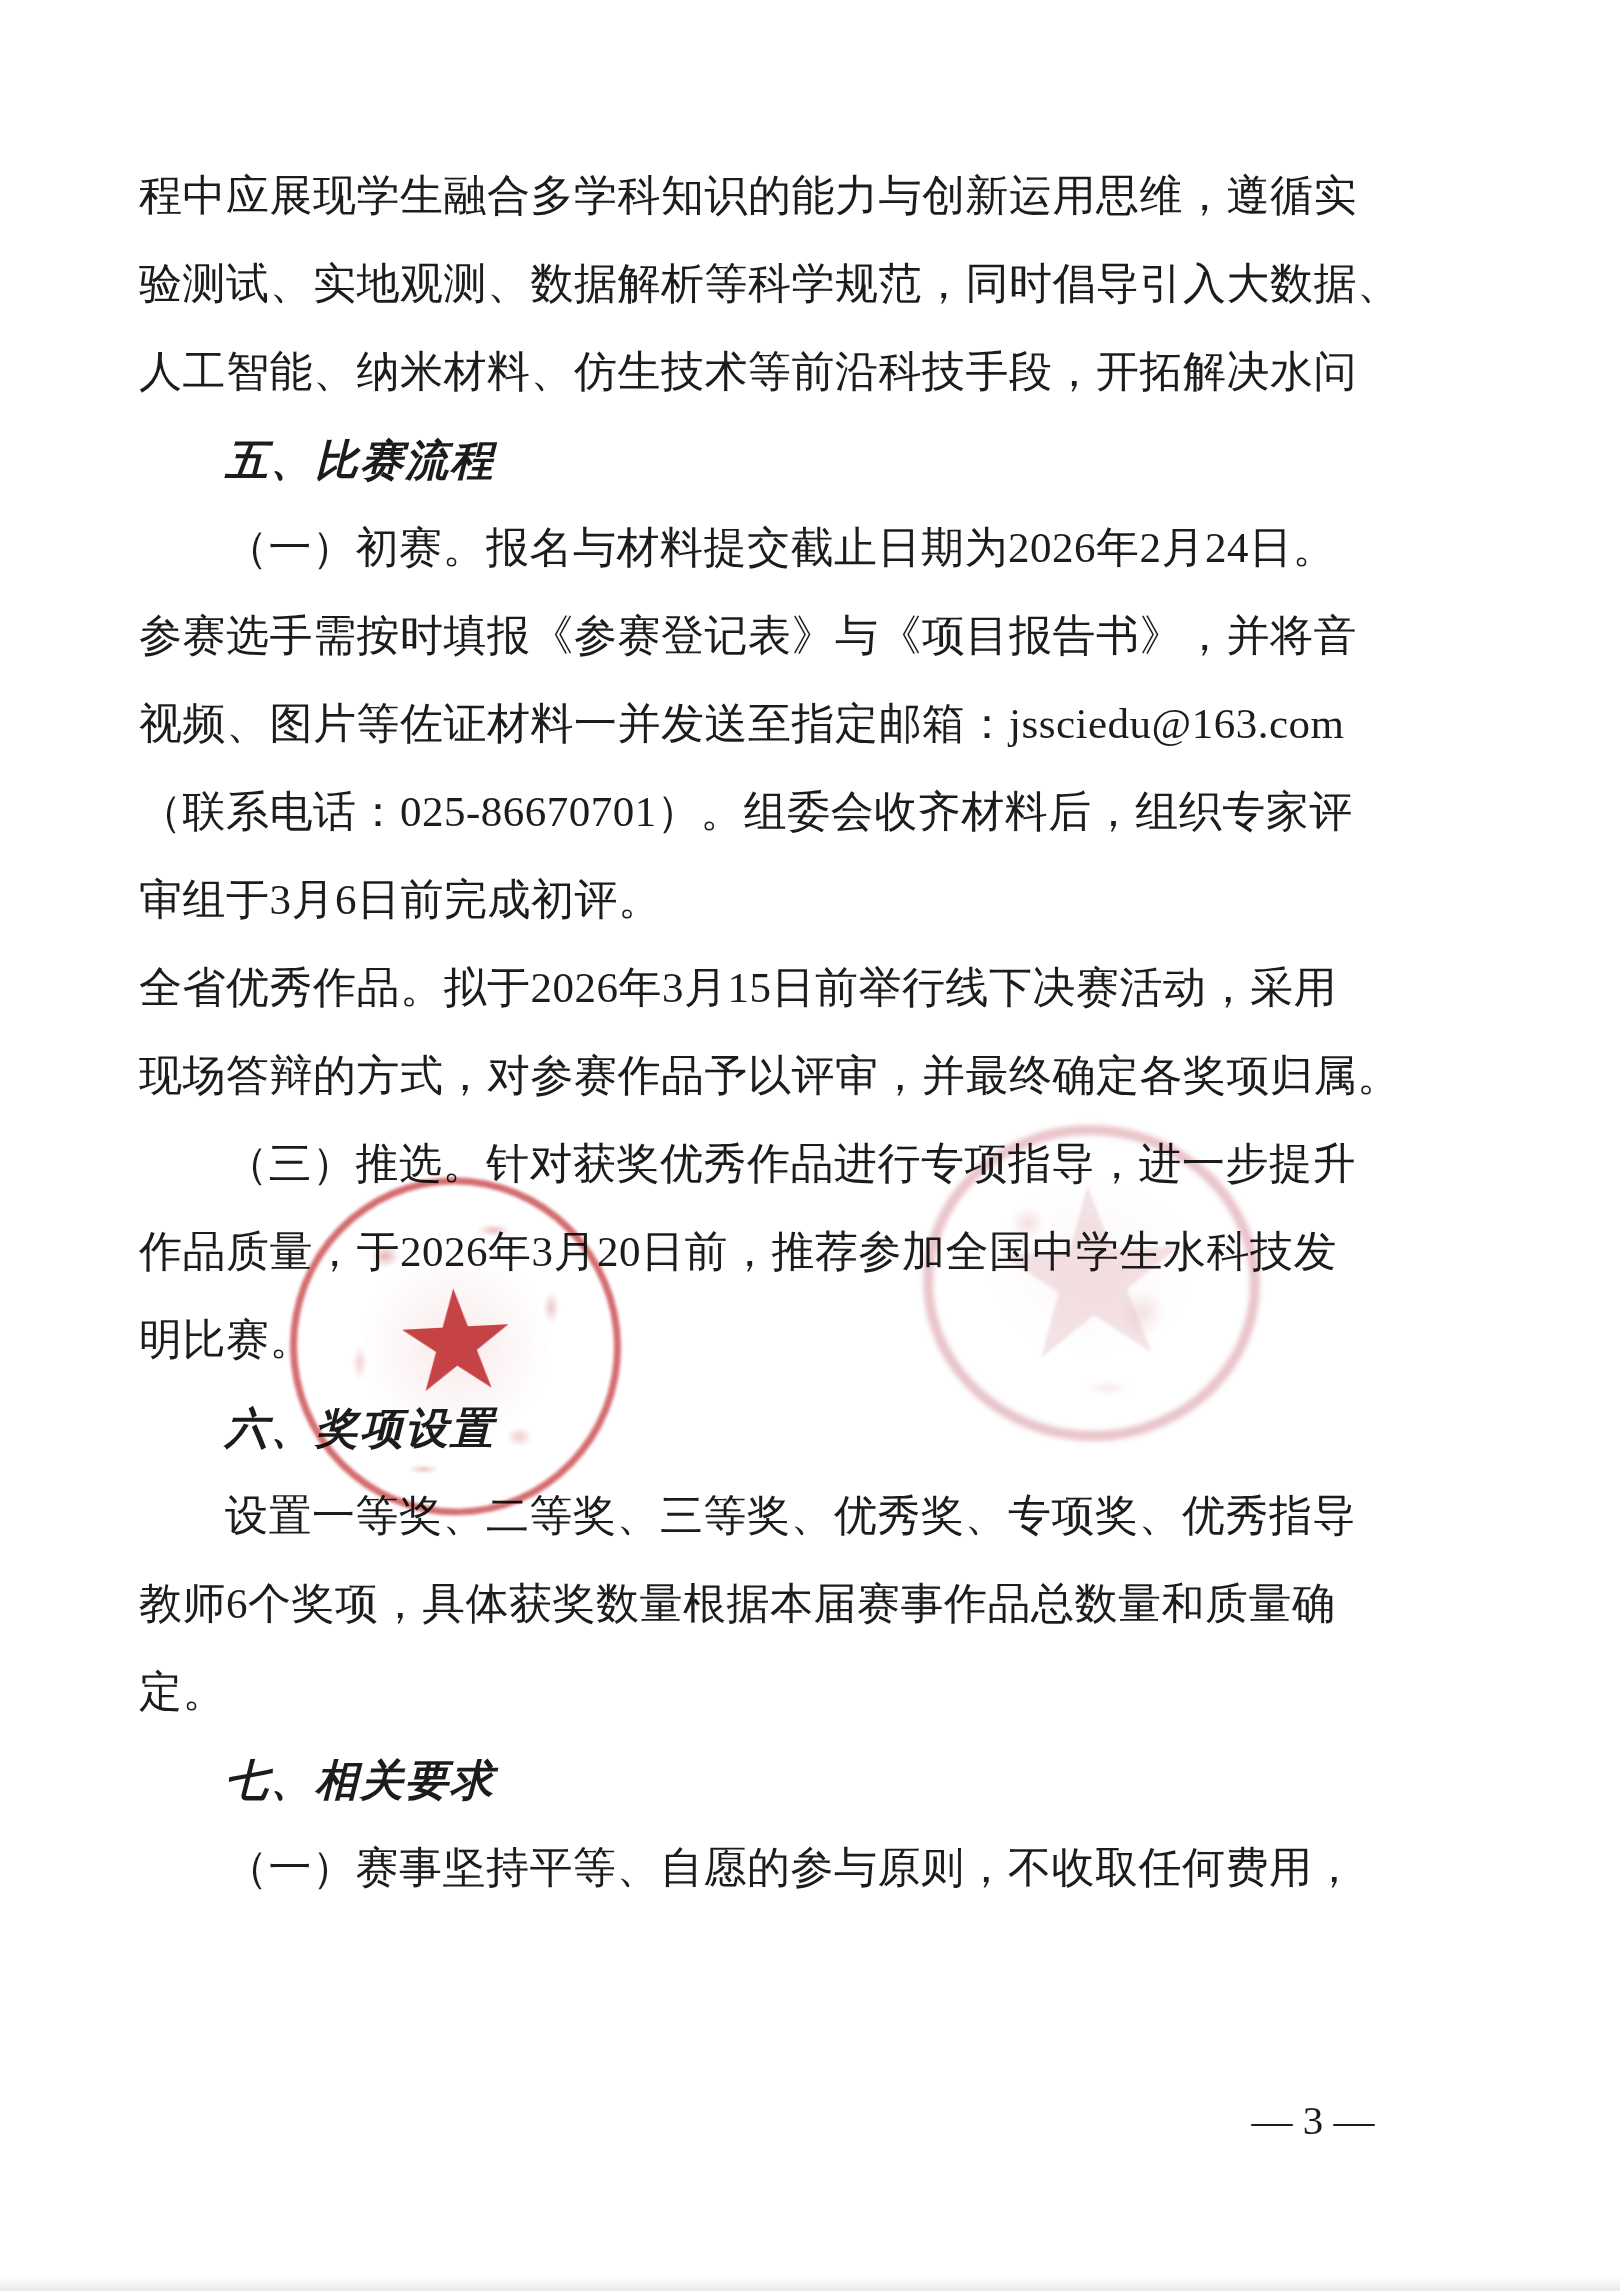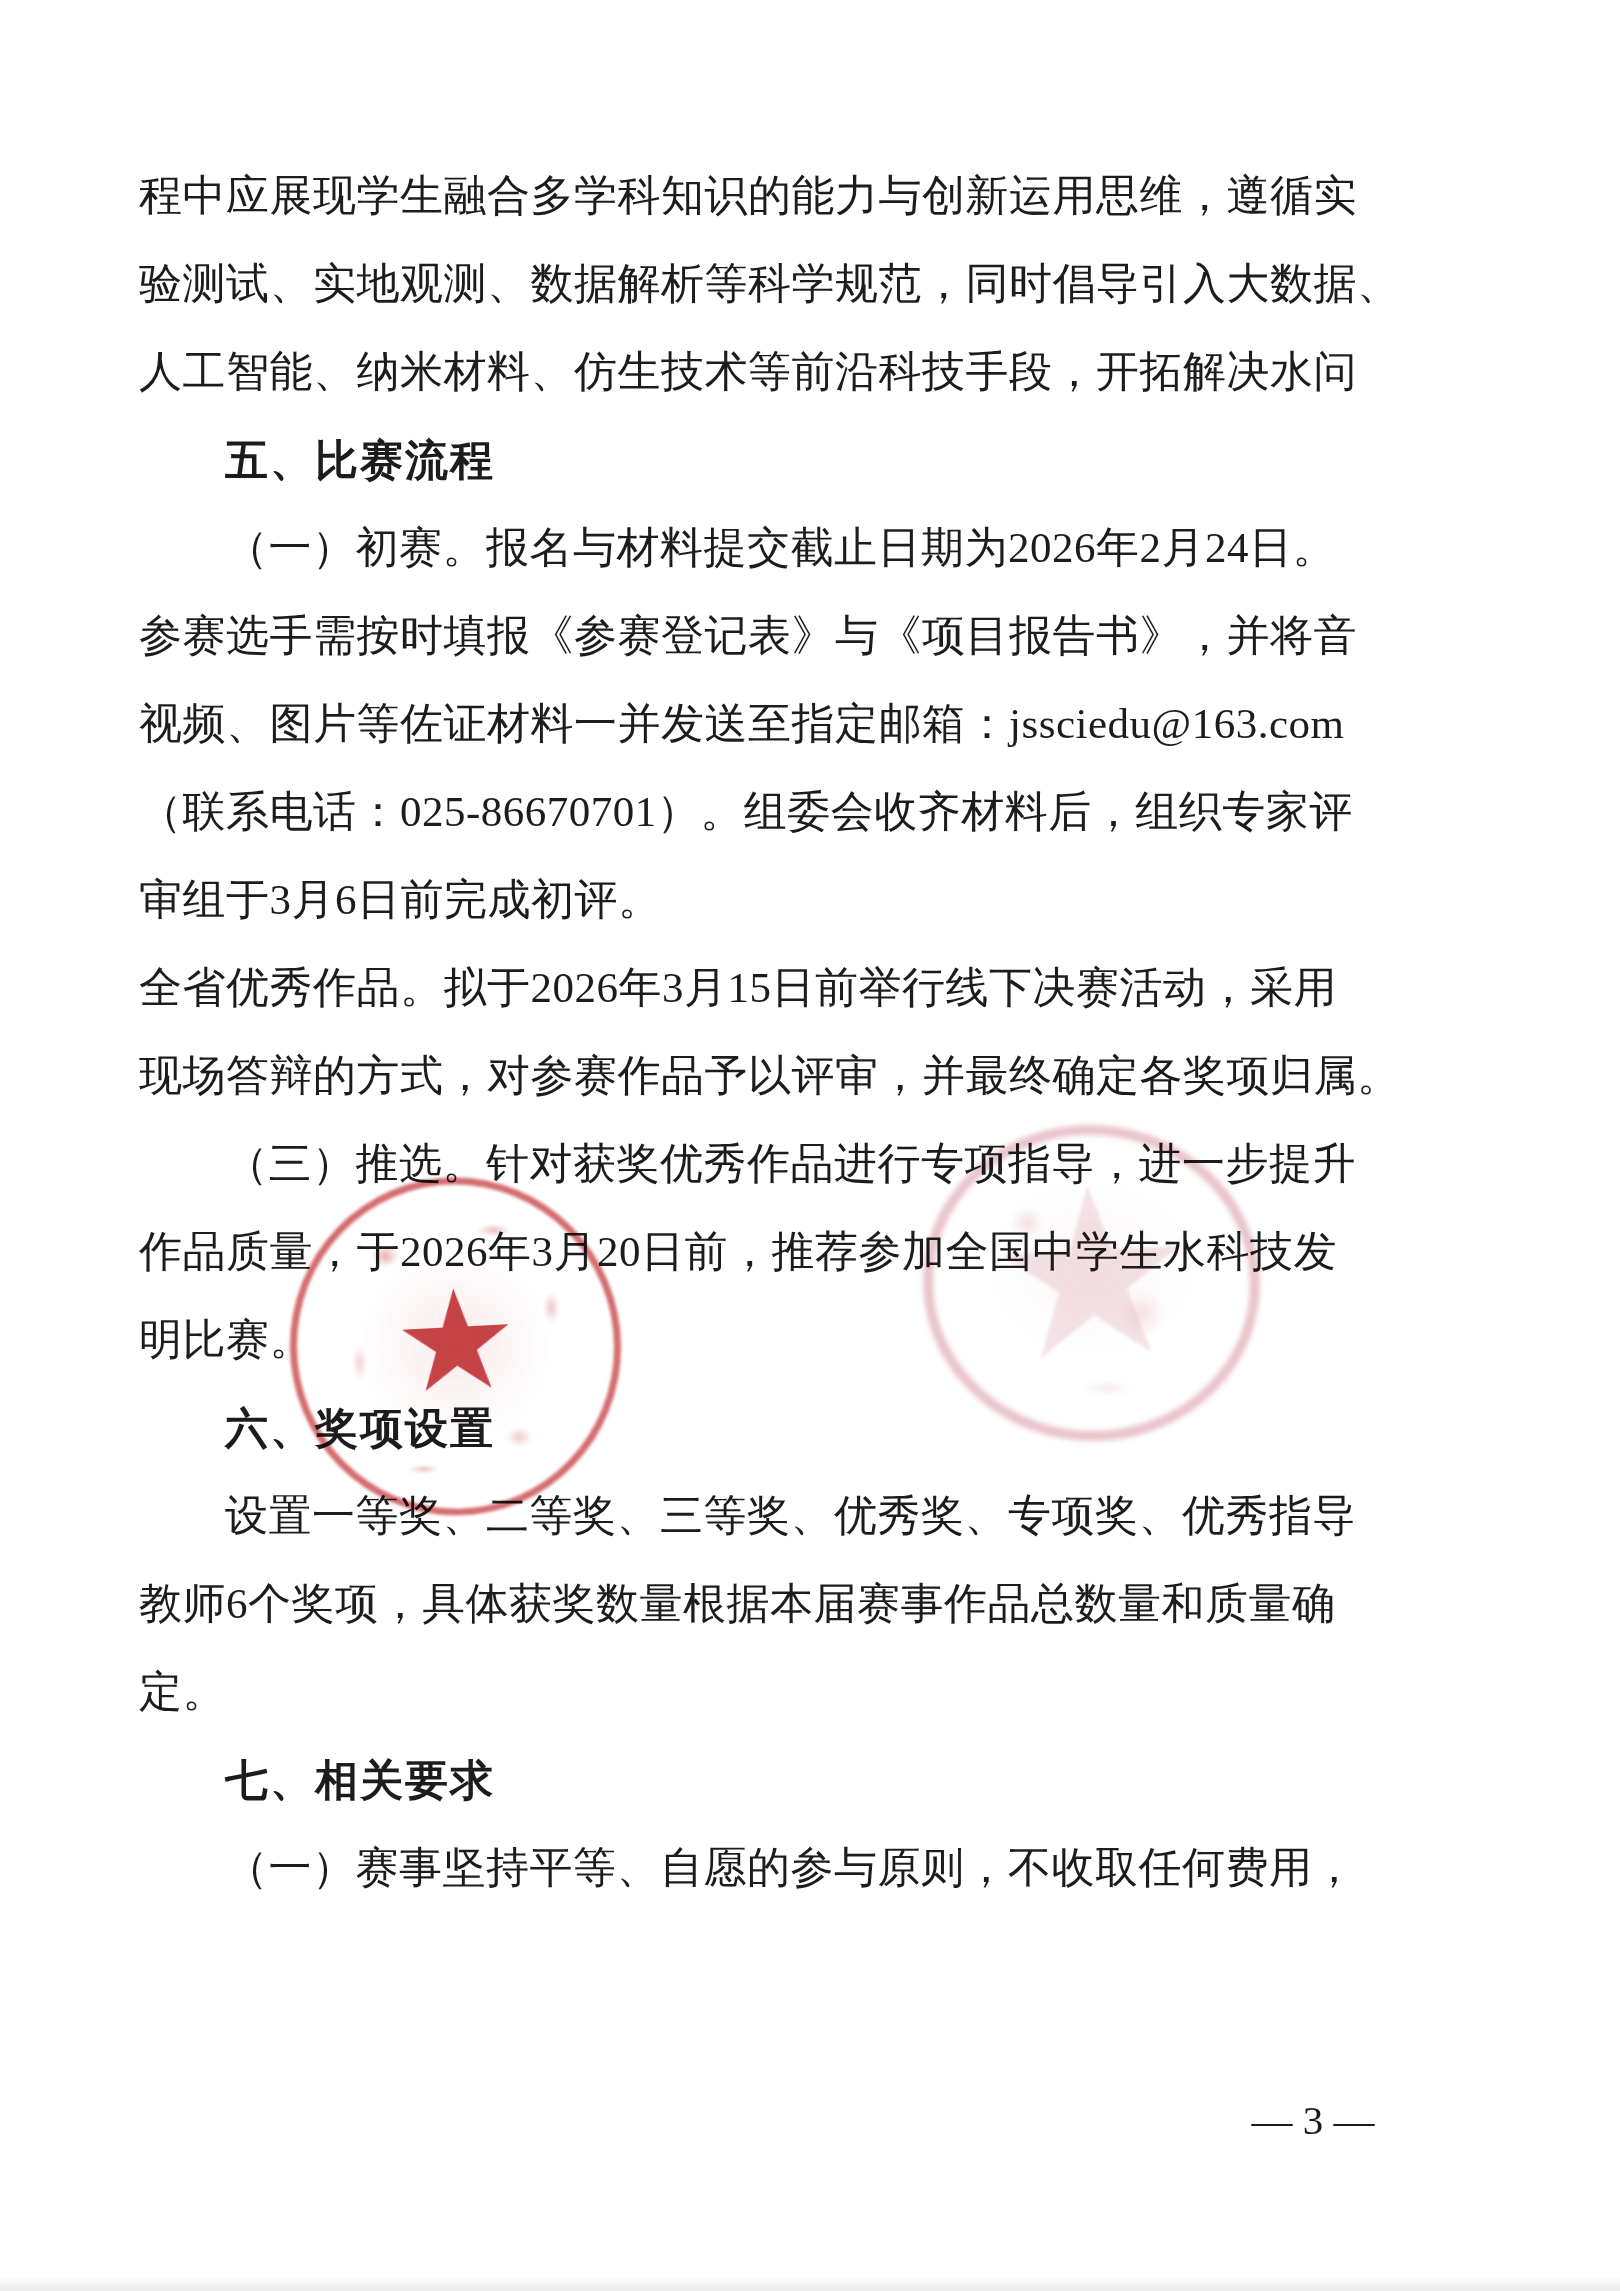--- a/index.html
+++ b/index.html
@@ -20,20 +20,21 @@
   .line{
     height:88px;line-height:88px;font-size:43px;
     color:var(--ink,#1c1c1c);
     white-space:nowrap;letter-spacing:0.5px;
   }
   .indent{text-indent:86px;}
   .heading span{
     font-weight:bold;
     font-family:"Liberation Sans","DejaVu Sans",sans-serif;
     letter-spacing:2px;
+    font-style:italic;
   }
   .lead{font-weight:normal;}
   .footer{
     position:absolute;left:1220px;top:2096px;width:186px;
     font-size:41px;color:var(--ink,#1c1c1c);text-align:center;
     font-family:"Liberation Serif","DejaVu Serif",serif;
   }
   
   .stamp{position:absolute;mix-blend-mode:multiply;pointer-events:none;}
   .stamp-ring{position:absolute;inset:0;border-radius:50%;}

